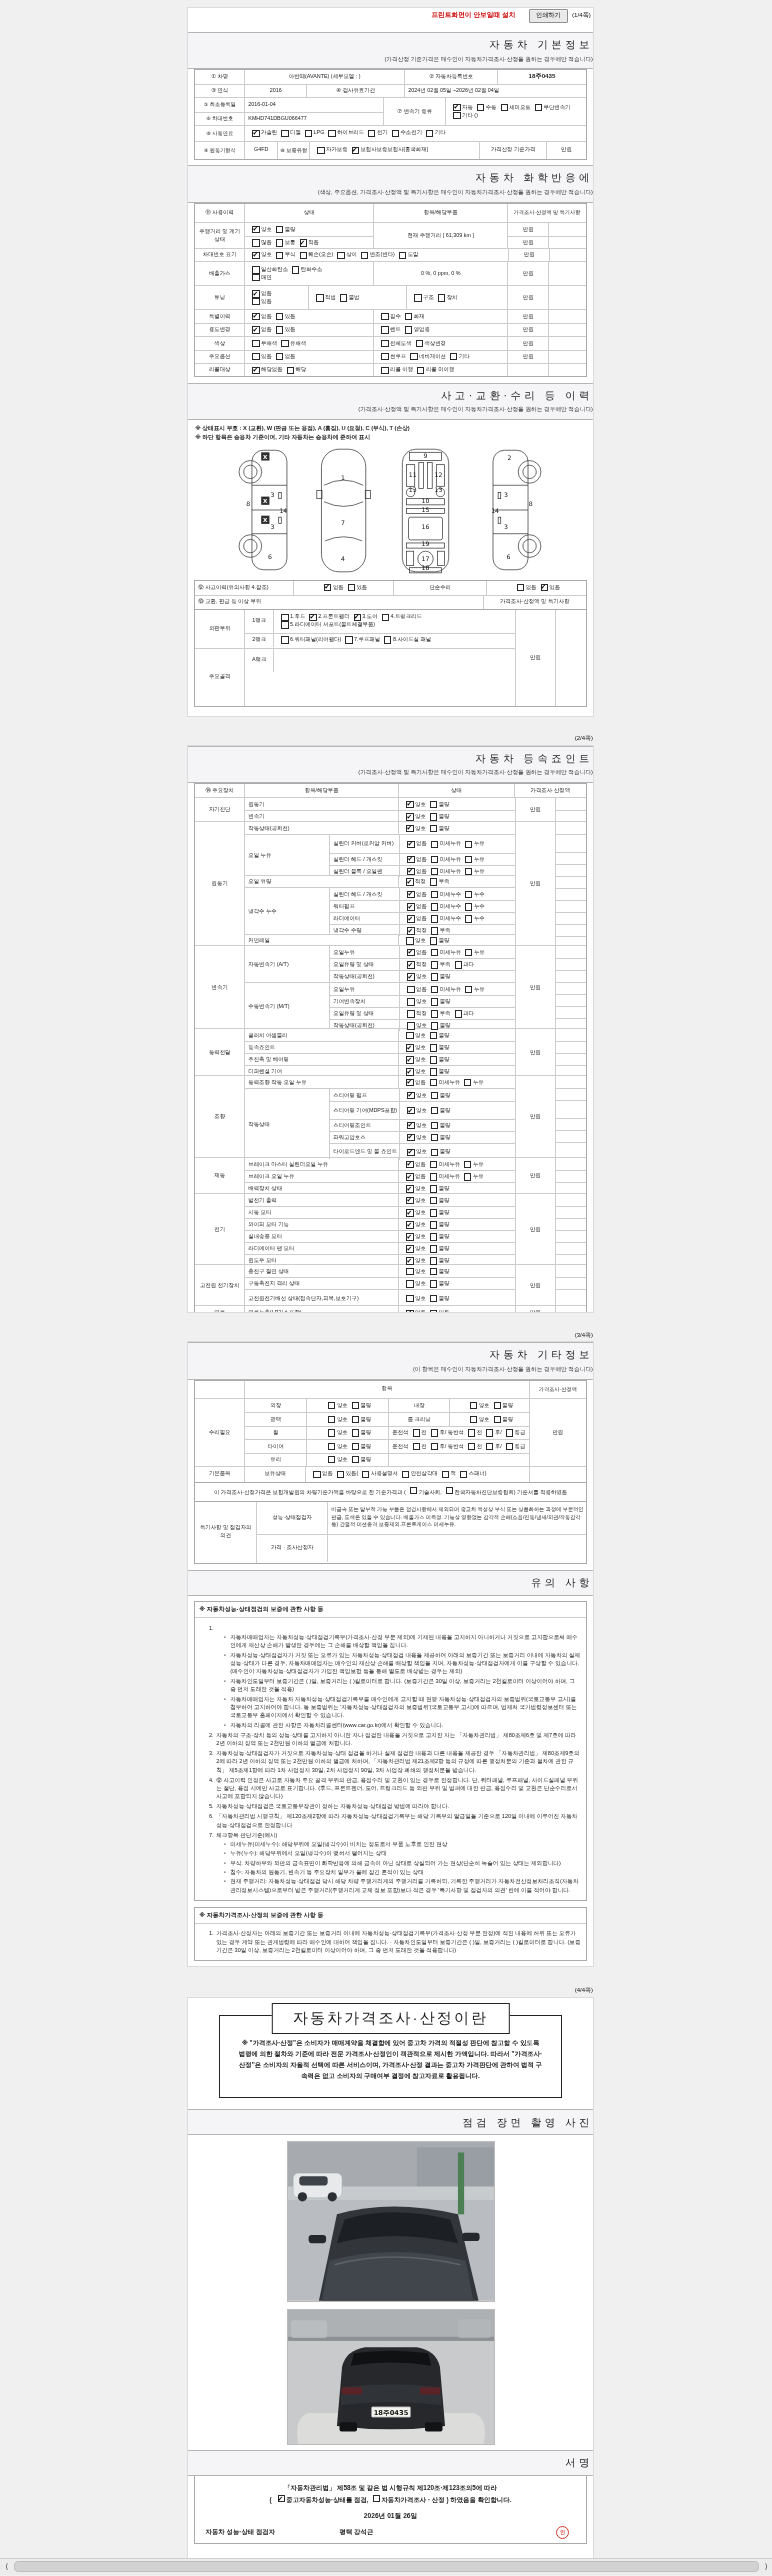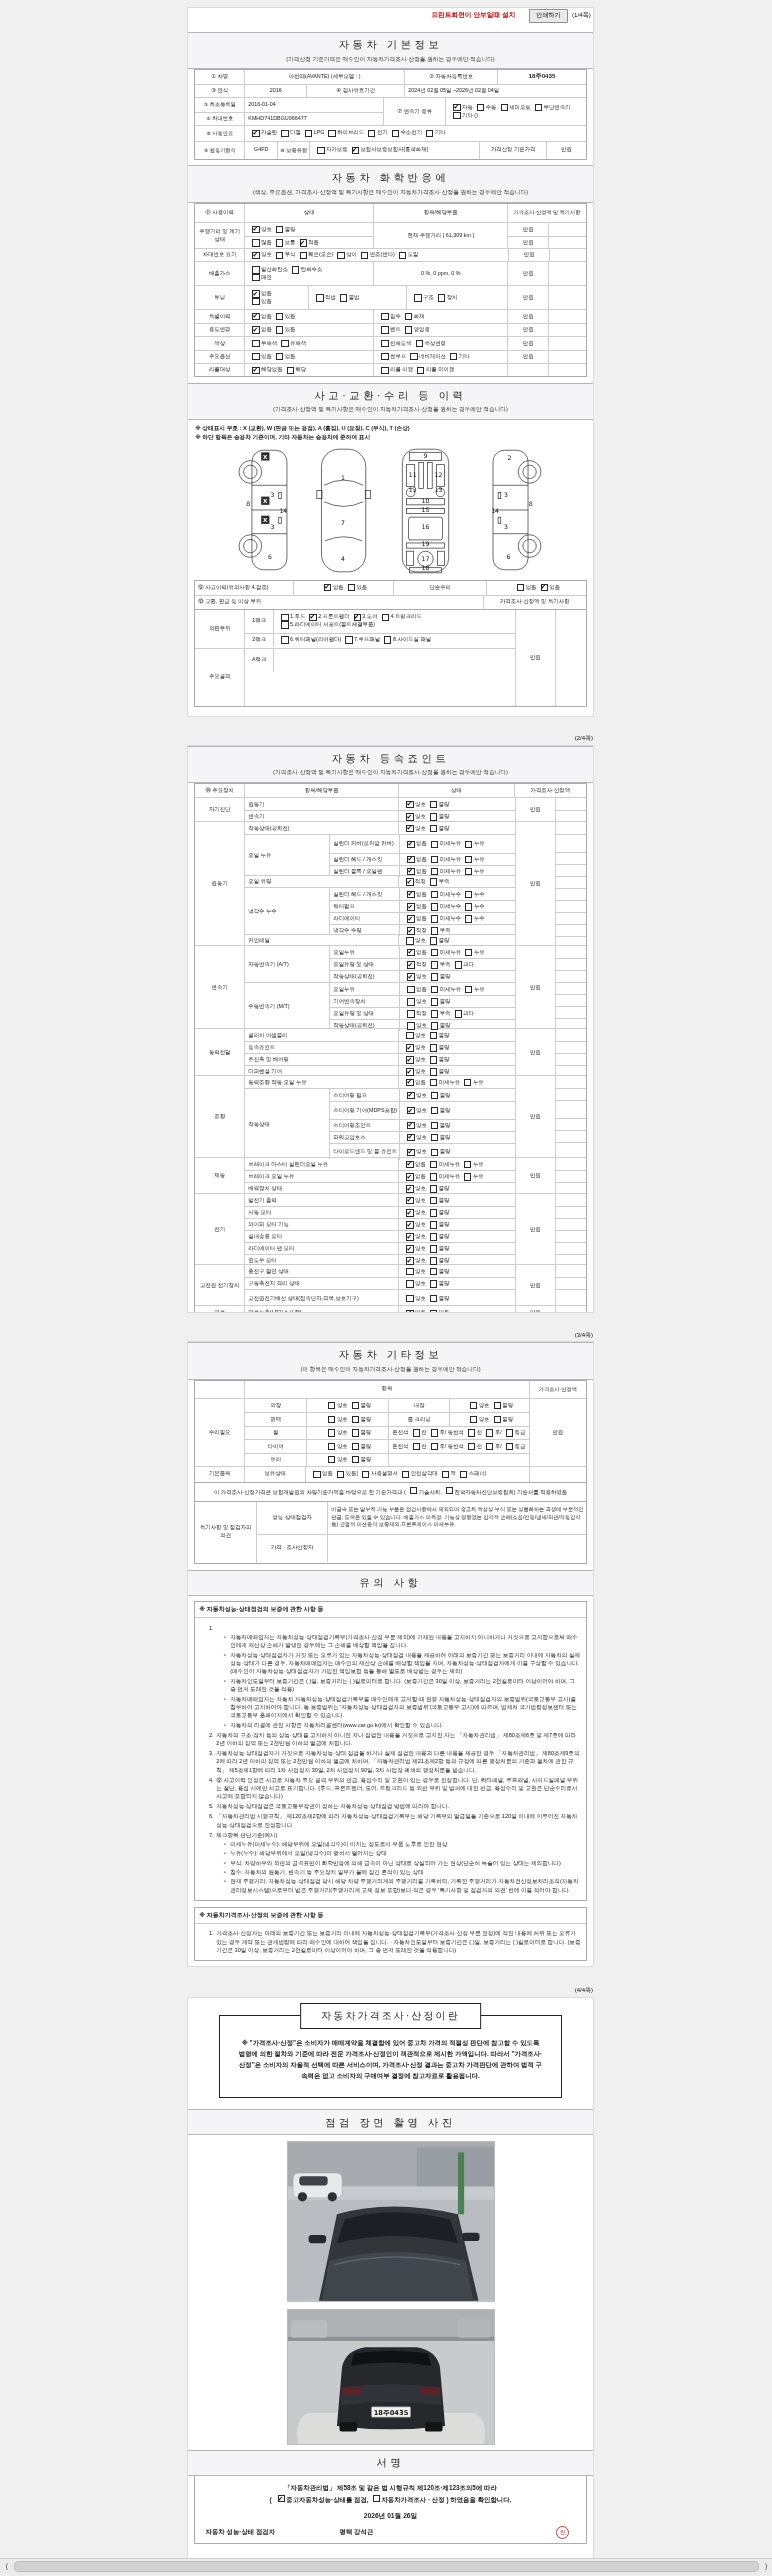--- a/index.html
+++ b/index.html
@@ -10,21 +10,21 @@
   .toolbar{height:15.5px;display:flex;align-items:center;justify-content:flex-end;background:#fff;padding:0 2.1px}
   .rednote{color:#c00;font-weight:bold;font-size:6.7px;margin-right:13.4px;cursor:pointer}
   .printbtn{font-size:6.2px;padding:1.5px 6.2px;background:#e9e9e9;border:0.5px solid #8f8f8f;border-radius:1px;box-shadow:inset 0 0.5px 0 #fff;cursor:pointer}
   .pmark{font-size:6.2px;color:#111;margin-left:4.1px;white-space:nowrap}
   .pagemark{font-size:6px;text-align:right;padding:1.5px 1px;color:#111}
   .titlebox{border:0.5px solid #9a9a9a;margin:9.3px 6.2px 0 6.2px;text-align:center;padding:8.2px 0 7.2px}
   .t1{font-size:13px;letter-spacing:2.6px;font-weight:bold}
   .t2{font-size:10.3px;letter-spacing:1px;margin-top:4.1px}
   .t3{font-size:6.7px;font-weight:bold;margin-top:7.2px}
   .t3 .no{margin:0 5.2px}
-  .band{background:#f5f5f7;border-top:0.5px solid #b5b5b5;border-bottom:0.5px solid #b5b5b5;text-align:center;padding:5.2px 0 4.6px;margin-top:-0.5px}
+  .band{background:#f5f5f7;border-top:0.5px solid #b5b5b5;border-bottom:0.5px solid #b5b5b5;text-align:right;padding:5.2px 0 4.6px;margin-top:-0.5px}
   .band .bt{font-size:10.3px;letter-spacing:3.6px;color:#222}
   .band .bs{font-size:5.7px;margin-top:3.6px;color:#333}
   .ftbl{margin:0 6.2px;border:0.5px solid #ababab;background:#fff}
   .fr{display:flex;align-items:stretch;box-sizing:border-box}
   .fr+.fr{border-top:0.5px solid #cdcdcd}
   .fc{display:flex;flex-wrap:wrap;align-content:center;align-items:center;justify-content:center;font-size:5.4px;line-height:1.45;padding:0.5px 1.5px;min-width:0;box-sizing:border-box;text-align:center}
   .fc+.fc{border-left:0.5px solid #cdcdcd}
   .fc.l{justify-content:flex-start;text-align:left;padding-left:3.1px}
   .fc.b{font-weight:bold;font-size:6.2px}
   .fc.sm{font-size:5.2px}
@@ -41,21 +41,21 @@
   .finalband .fw{width:129px;text-align:center;font-size:9.3px;letter-spacing:1px}
   .finalnote{border:0.5px solid #ababab;border-top:none;margin:0 6.2px;font-size:5.4px;text-align:center;padding:4.1px 7.2px;line-height:1.6}
   .nbox{border:0.5px solid #ababab;margin:5.2px 6.2px 0}
   .nhead{font-size:6px;font-weight:bold;padding:3.1px 4.1px;border-bottom:0.5px solid #cdcdcd}
   .nbody{padding:4.1px 5.2px 5.2px 7.2px;font-size:5.6px;line-height:1.5}
   .ni{display:flex;margin-top:1.5px}
   .ni .nn{width:11.3px;flex:none;text-align:right;padding-right:2.6px}
   .nb{display:flex;margin:1px 0 1px 20.6px}
   .nb .dot{width:7.2px;flex:none}
   .pricebox-outer{border:1px solid #222;margin:17.5px 31px 0;position:relative;padding:20.6px 18.5px 15.5px;text-align:center}
-  .pricebox-title{position:absolute;top:-13.4px;left:50%;transform:translateX(-50%);background:#fff;border:1px solid #222;padding:5.2px 20.6px;font-size:10px;letter-spacing:2.1px;white-space:nowrap}
+  .pricebox-title{position:absolute;top:-13.4px;left:50%;transform:translateX(-50%);background:#fff;border:1px solid #222;padding:5.2px 20.6px;font-size:15px;letter-spacing:2.1px;white-space:nowrap}
   .pricebox-body{font-size:6.4px;font-weight:bold;line-height:1.75;text-align:center}
   .photo{margin:6.2px auto;display:block;border:0.5px solid #bbb}
   .signbox{margin:0 6.2px;border:0.5px solid #ababab;border-top:none;padding:6.2px 5.2px 4.1px;font-size:6.2px}
   .signline{text-align:center;font-size:6.4px;font-weight:bold;line-height:1.8}
   .signdate{text-align:center;font-weight:bold;font-size:6.7px;margin-top:7.2px}
   .orgline{display:flex;justify-content:center;align-items:center;margin-top:5.2px;font-size:7.7px;font-weight:bold}
   .seal{width:21.6px;height:21.6px;border:1.5px solid #d43a2e;color:#d43a2e;font-size:5.2px;line-height:1.1;display:flex;align-items:center;justify-content:center;text-align:center;margin-left:-3.1px;opacity:.9;flex:none}
   .sealtxt{margin-left:-14.4px;position:relative;z-index:2}
   .srow{display:flex;align-items:center;margin:4.6px 0 0 5.2px;font-size:6.4px;font-weight:bold}
   .srow .sl{width:103px}

